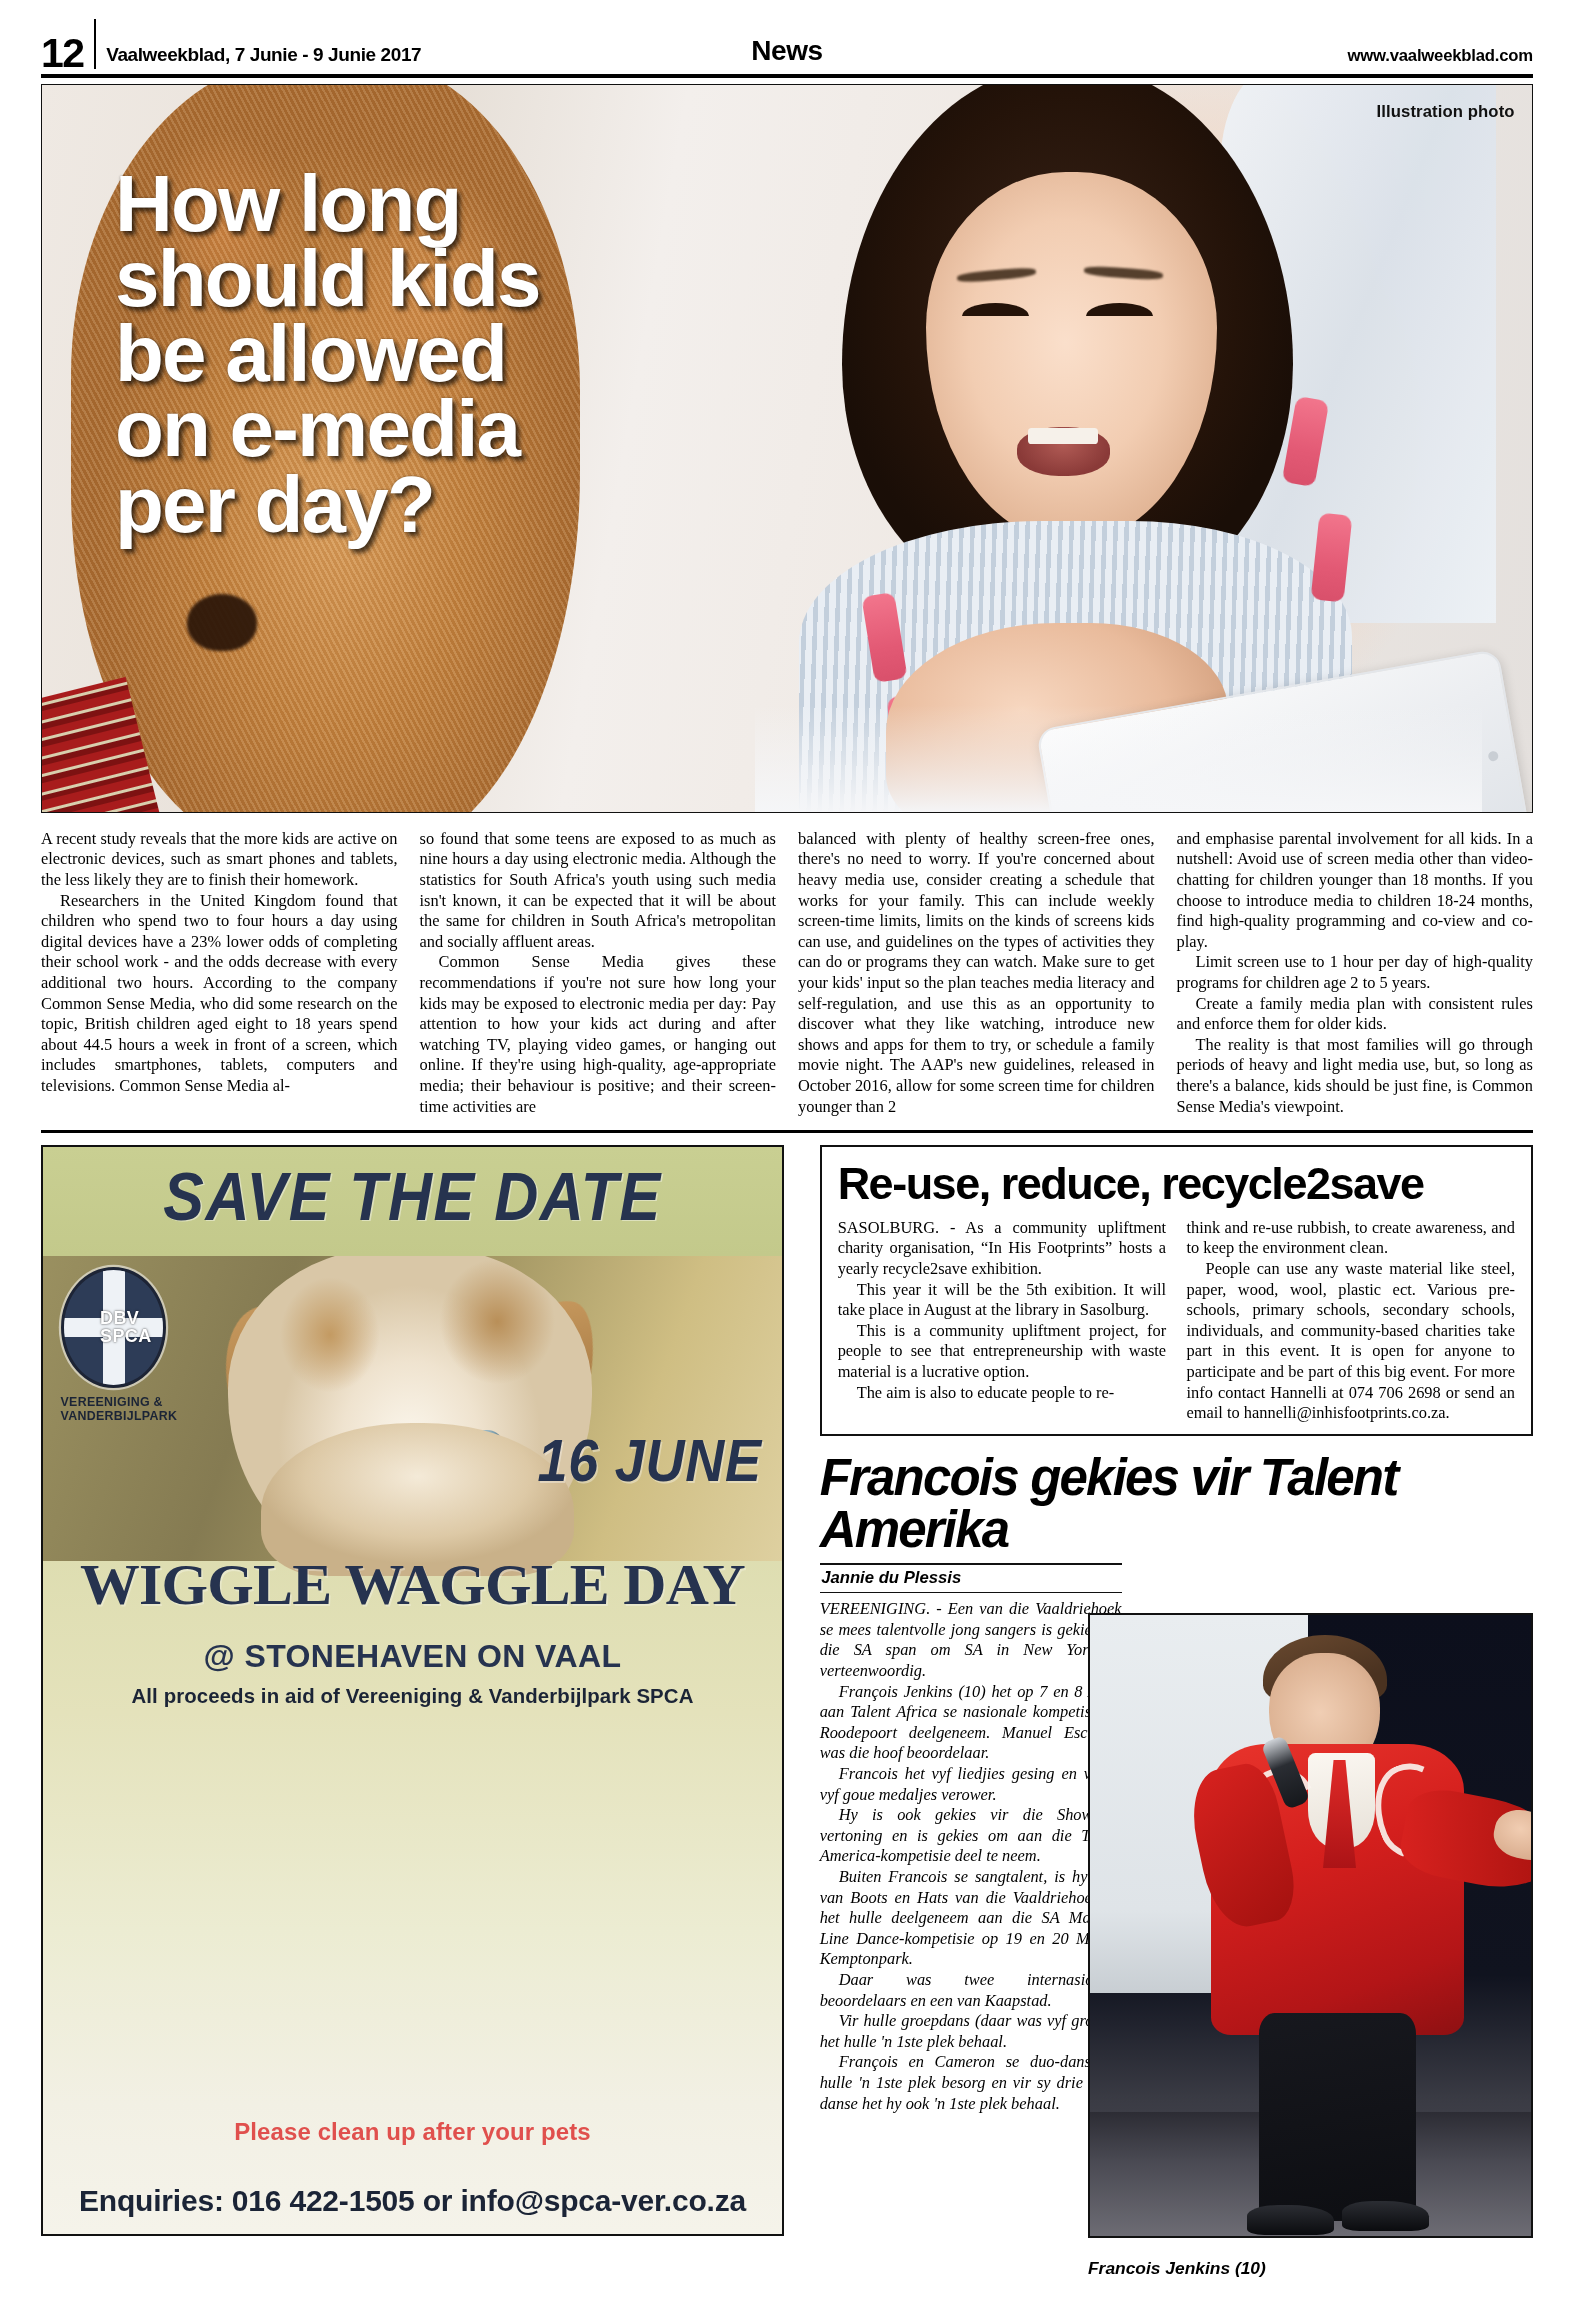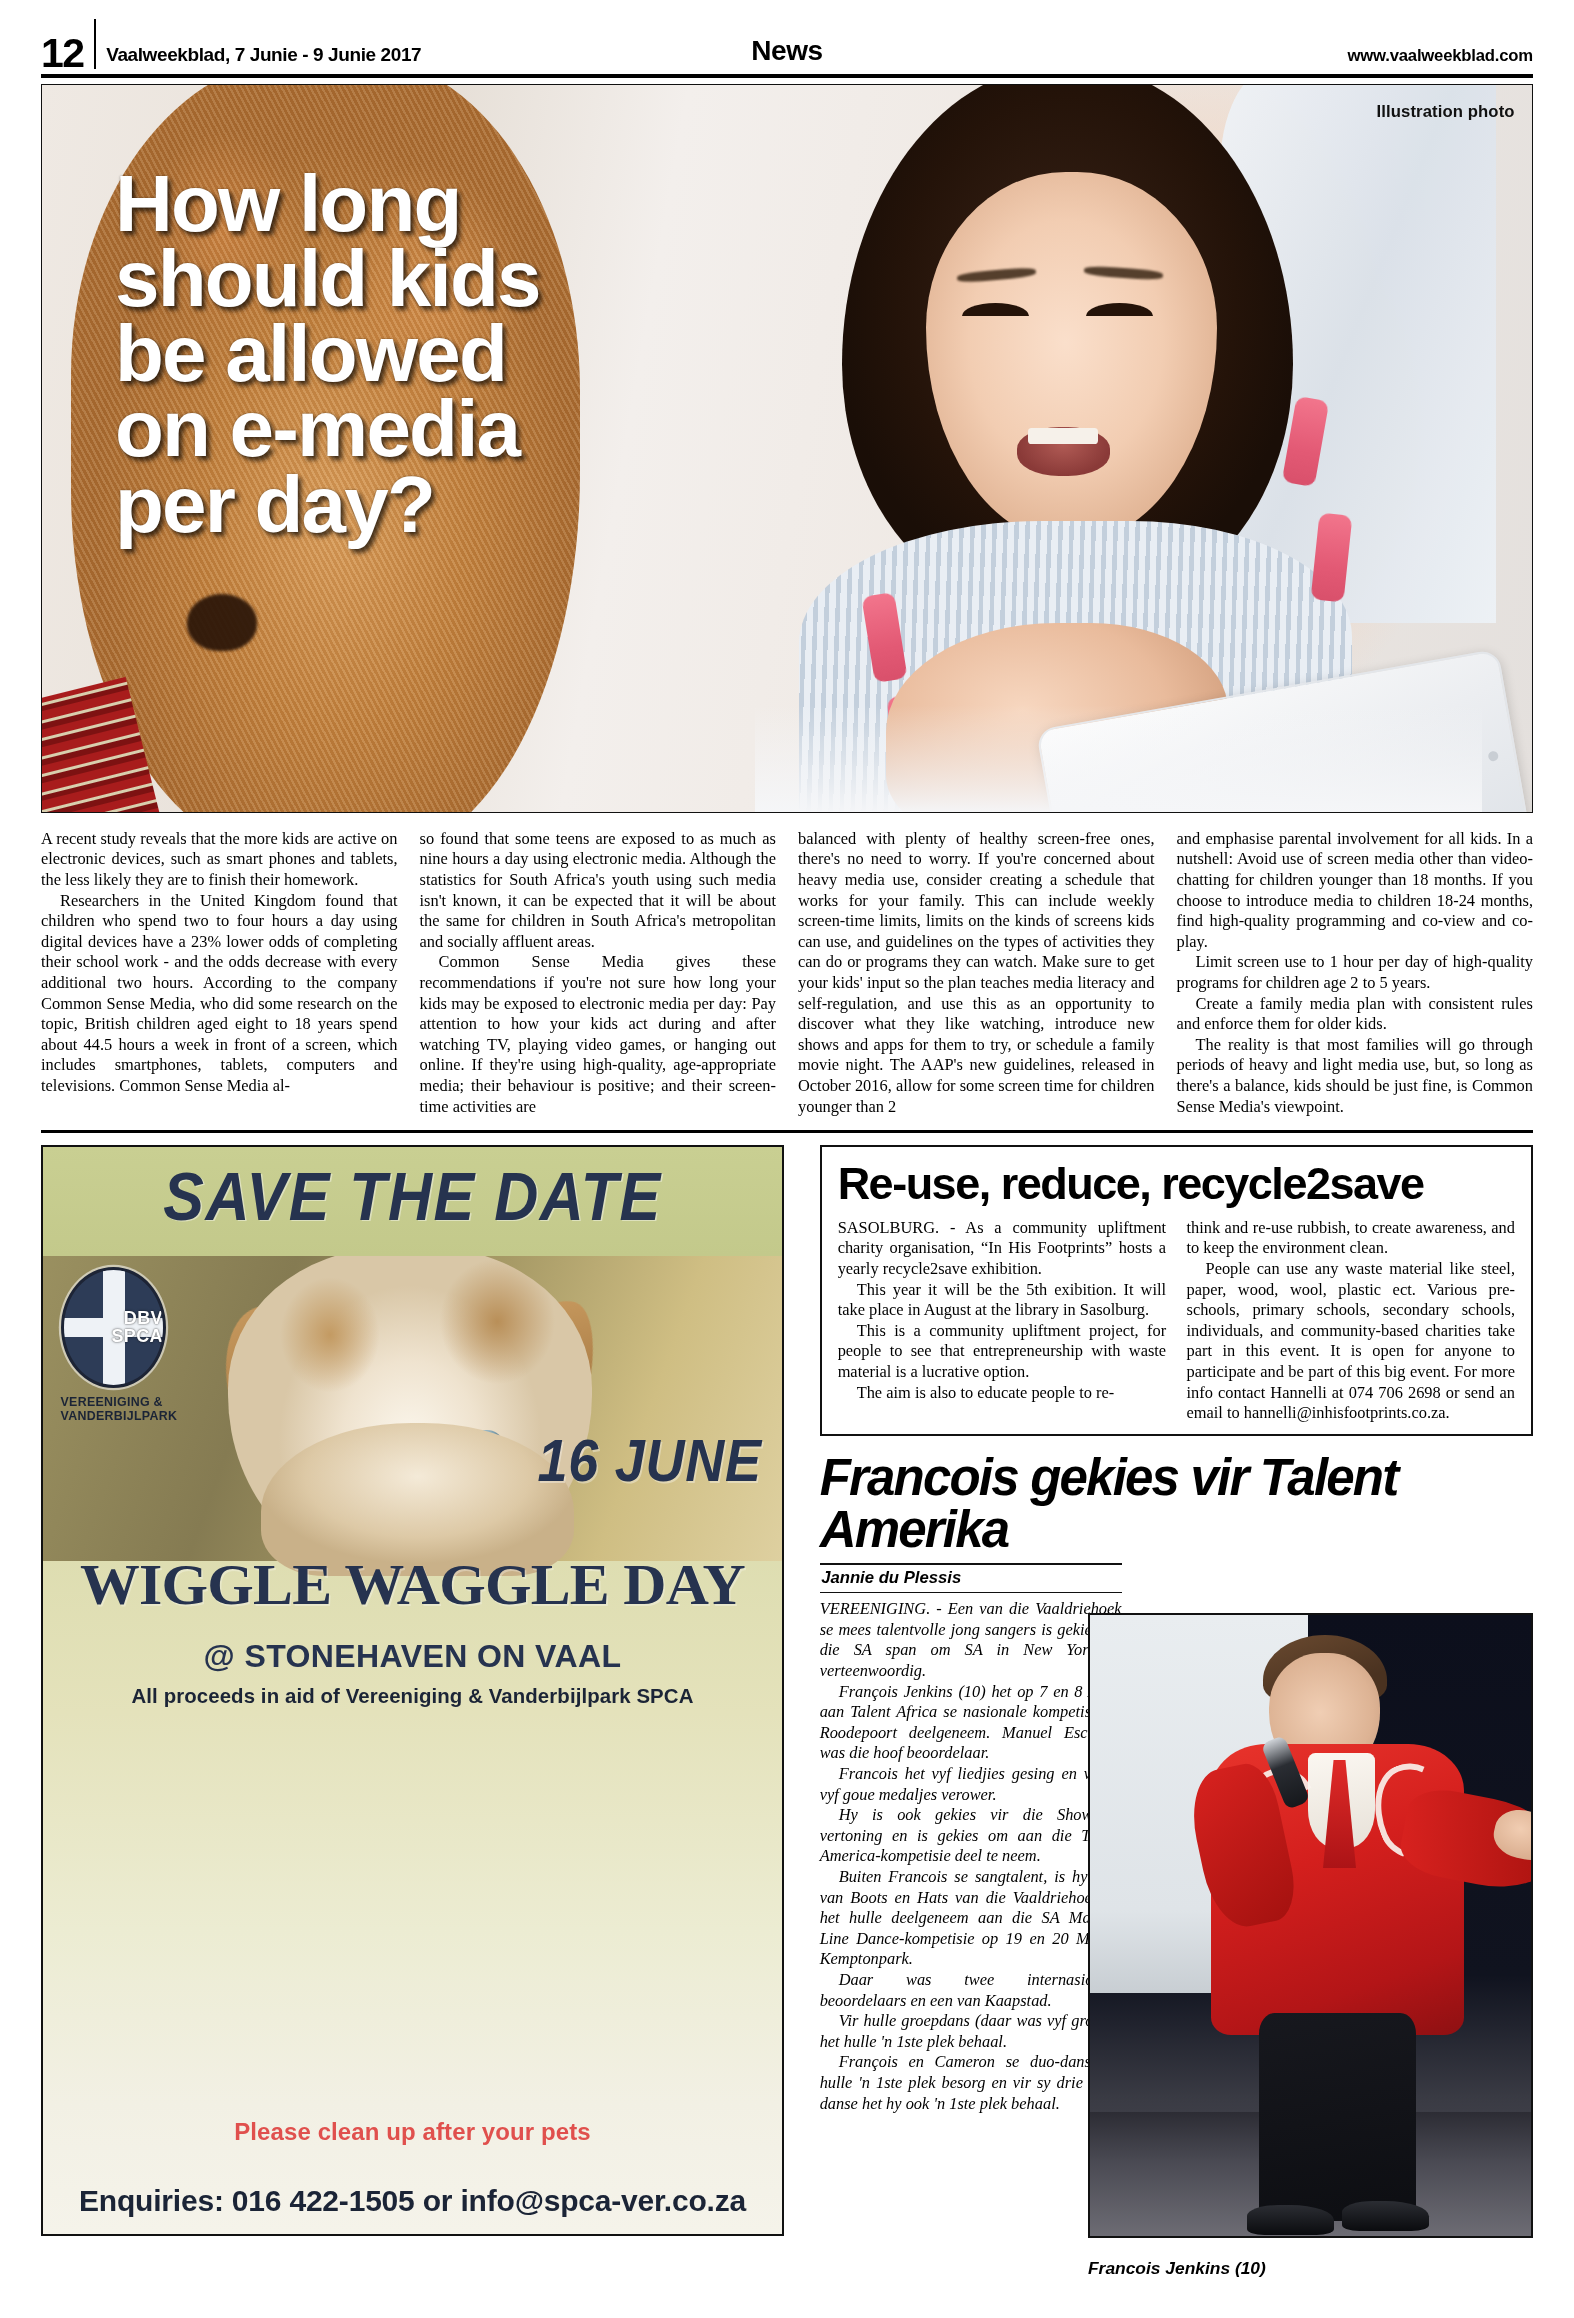--- a/index.html
+++ b/index.html
@@ -184,23 +184,23 @@
     font-size:54px;letter-spacing:0.7px;color:#26334f;
     text-shadow:1.5px 1.5px 0 rgba(255,255,255,.35);
     transform:scaleY(1.1);
   }
   .spca-logo{position:absolute;left:16px;top:120px;width:109px;text-align:center;}
   .spca-badge{position:relative;width:99px;height:115px;margin:0 auto;
     border:3.6px solid #1d2435;border-radius:50%;
     background:#2d3c57;overflow:hidden;box-shadow:0 0 0 2.2px rgba(255,255,255,.55);}
   .spca-cross-v{position:absolute;left:50%;top:0;width:22px;height:100%;margin-left:-11px;background:#eef2f6;}
   .spca-cross-h{position:absolute;top:50%;left:0;height:19px;width:100%;margin-top:-9.5px;background:#eef2f6;}
-  .spca-txt{position:absolute;inset:0;display:flex;flex-direction:column;align-items:flex-end;justify-content:center;
+  .spca-txt{position:absolute;inset:0;display:flex;flex-direction:column;align-items:flex-start;justify-content:center;
     font-family:"Liberation Sans", sans-serif;font-weight:bold;font-size:18px;line-height:18px;
-    color:#fff;text-shadow:0 0 2.2px rgba(0,0,0,.8);letter-spacing:0.4px;z-index:3;}
+    color:#fff;text-shadow:0 0 2.2px rgba(0,0,0,.8);letter-spacing:0.4px;z-index:3;margin-left:36px;}
   .spca-sub{margin-top:7.3px;
     font-family:"Liberation Sans", sans-serif;font-weight:bold;font-size:12.4px;line-height:14.5px;
     color:#1b2436;letter-spacing:0.3px;text-align:left;padding-left:1.5px;}
 
   .ad-wiggle{
     position:absolute;left:0;right:0;top:404px;text-align:center;
     font-family:"Liberation Serif", serif;font-weight:bold;
     font-size:58px;letter-spacing:-0.7px;color:#26334f;
     text-shadow:1.5px 1.5px 0 rgba(255,255,255,.30);
     transform:scaleX(1.03);

